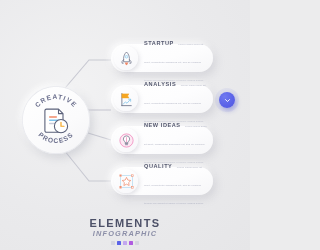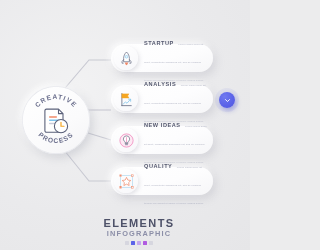--- a/index.html
+++ b/index.html
@@ -147,36 +147,36 @@
   }
   .badge svg { width: 7px; height: 7px; display:block; }
 
   
   .footer {
     position: absolute;
     left: 0;
     top: 218px;
     width: 250px;
     text-align: center;
-    padding-left: 14px;
   }
   .footer-title {
     font-size: 11px;
     font-weight: 700;
     letter-spacing: 1.4px;
     color: #4d5168;
     line-height: 1.05;
   }
   .footer-sub {
     font-size: 7.4px;
     font-weight: 700;
     letter-spacing: 1.15px;
     color: #8c8fa8;
     line-height: 1.15;
     margin-top: 0.5px;
+    font-style: italic;
   }
   .footer-dots {
     margin-top: 2.5px;
     display: flex;
     justify-content: center;
     gap: 2.2px;
   }
   .fdot {
     width: 4px;
     height: 4px;

